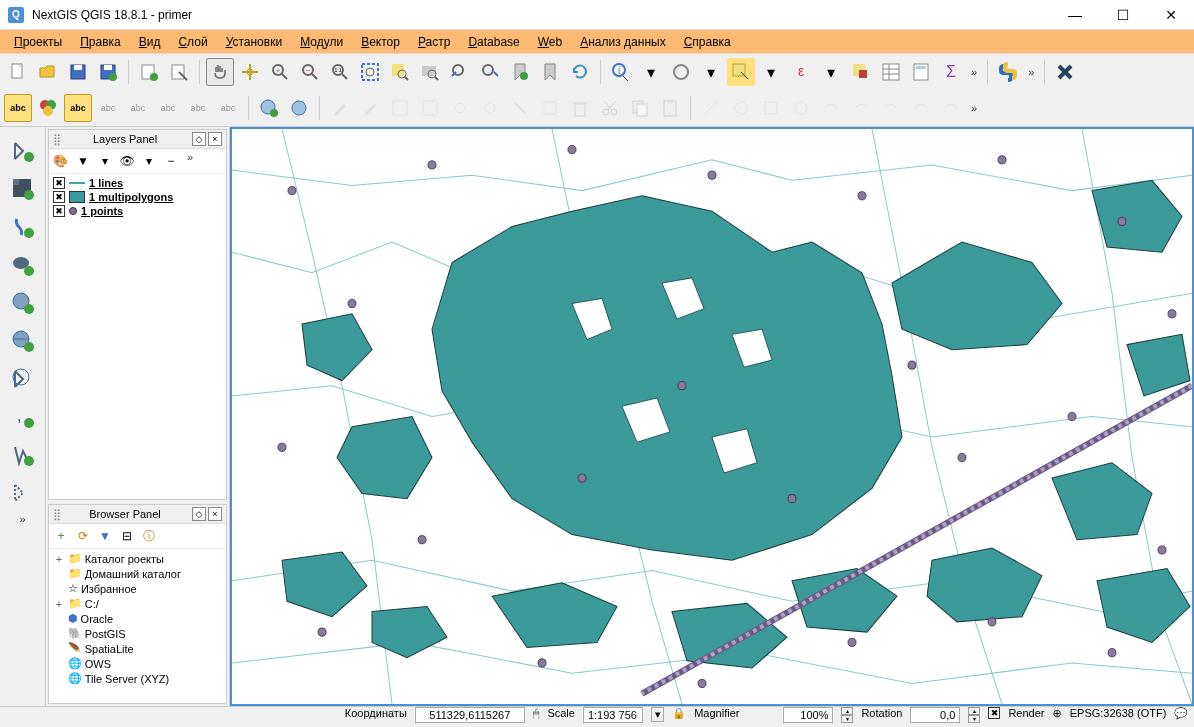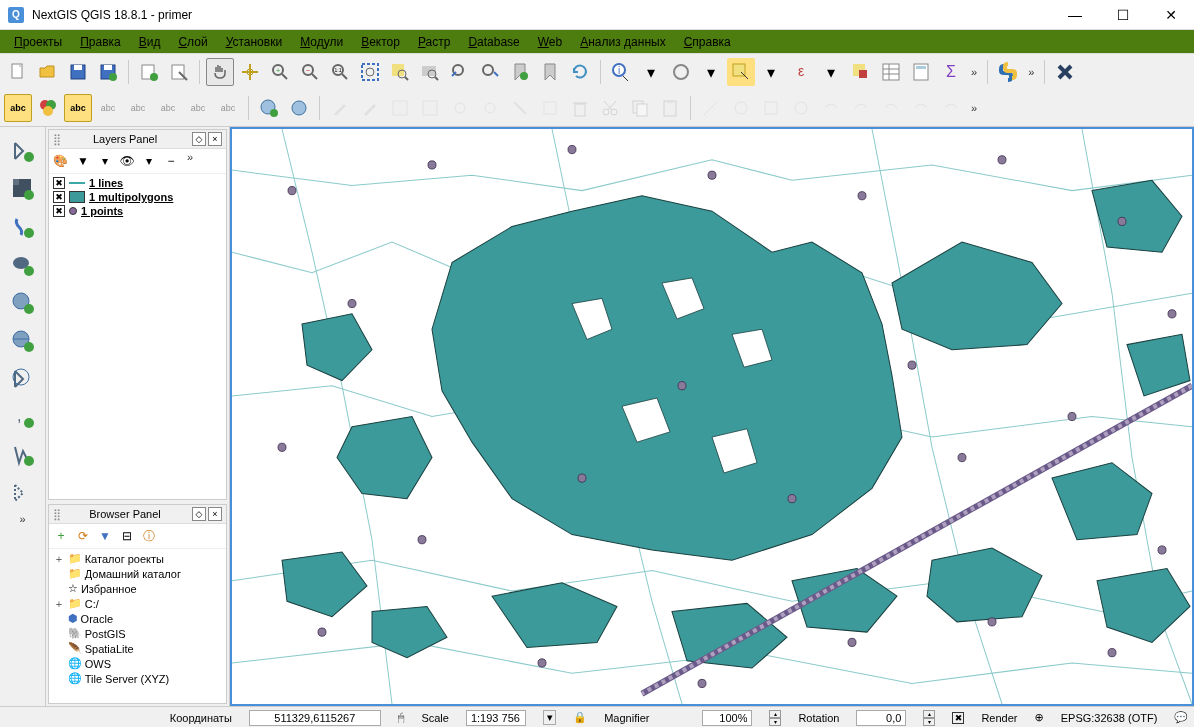--- a/index.html
+++ b/index.html
@@ -2,21 +2,21 @@
 <html><head>
 <meta charset="utf-8">
 <style>
 * { box-sizing: border-box; margin: 0; padding: 0; }
 body { font-family: "Segoe UI", Tahoma, sans-serif; font-size: 12px; background: #f0f0f0; overflow: hidden; width: 1194px; height: 727px; }
 .titlebar { height: 30px; background: #fff; display: flex; align-items: center; padding: 0 8px; border-bottom: 1px solid #ddd; }
 .titlebar .icon { width: 16px; height: 16px; background: #4a90d9; border-radius: 2px; margin-right: 8px; display:flex;align-items:center;justify-content:center;color:#fff;font-size:10px;font-weight:bold; }
 .titlebar .title { flex: 1; font-size: 12px; }
 .titlebar .winbtns { display: flex; gap: 18px; font-size: 14px; }
 .titlebar .winbtns span { cursor: pointer; width: 30px; text-align: center; }
-.menubar { height: 24px; background: #4d7c0f; display: flex; align-items: center; padding: 0 6px; gap: 2px; border-bottom: 1px solid #ddd; }
+.menubar { height: 24px; background: #fdba74; display: flex; align-items: center; padding: 0 6px; gap: 2px; border-bottom: 1px solid #ddd; }
 .menubar .mitem { padding: 2px 8px; cursor: pointer; }
 .menubar .mitem .u { text-decoration: underline; }
 .toolbar-area { background: #f0f0f0; border-bottom: 1px solid #ccc; }
 .toolbar-row { display: flex; align-items: center; padding: 2px 4px; gap: 2px; min-height: 36px; }
 .tbtn { width: 28px; height: 28px; display: flex; align-items: center; justify-content: center; cursor: pointer; border-radius: 2px; font-size: 16px; }
 .tbtn svg { width: 20px; height: 20px; }
 .sep { width: 1px; height: 24px; background: #ccc; margin: 0 4px; }
 .disabled { opacity: 0.4; }
 .main-area { display: flex; height: calc(727px - 30px - 24px - 36px - 36px - 22px); }
 .left-col { width: 46px; background: #f0f0f0; border-right: 1px solid #ccc; padding-top: 4px; }
@@ -34,21 +34,21 @@
 .layer-row { display: flex; align-items: center; padding: 1px 2px; font-size: 11px; gap: 4px; }
 .layer-row .chk { width: 12px; height: 12px; border: 1px solid #333; text-align: center; line-height: 10px; font-size: 9px; }
 .layer-swatch { width: 16px; height: 12px; border: 1px solid #333; }
 .layer-line { width: 16px; height: 2px; background: #3da8a8; }
 .layer-dot { width: 8px; height: 8px; border-radius: 50%; background: #8a6a9a; border: 1px solid #333; }
 .layer-name { font-weight: bold; text-decoration: underline; }
 .browser-row { display: flex; align-items: center; padding: 1px 2px; font-size: 11px; gap: 3px; }
 .browser-row .exp { width: 12px; text-align: center; color: #666; }
 .canvas-wrap { flex: 1; position: relative; background: #fff; border: 2px solid #4a90d9; }
 .canvas-wrap svg { width: 100%; height: 100%; }
-.statusbar { height: 22px; background: #f0f0f0; border-top: 1px solid #ccc; display: flex; align-items: center; padding: 0 6px; font-size: 11px; gap: 17px; }
+.statusbar { height: 22px; background: #f0f0f0; border-top: 1px solid #ccc; display: flex; align-items: flex-start; padding: 0 6px; font-size: 11px; gap: 8px; }
 .statusbar input { font-size: 11px; padding: 1px 4px; border: 1px solid #aaa; background: #fff; }
 .statusbar .spinner { width: 12px; display: inline-flex; flex-direction: column; }
 .statusbar .spinner span { font-size: 6px; line-height: 6px; border: 1px solid #999; text-align: center; cursor: pointer; }
 .overflow { font-size: 11px; color: #333; padding: 0 4px; }
 </style>
 </head>
 <body>
 
 <div class="titlebar">
   <div class="icon">Q</div>
@@ -661,21 +661,21 @@
           <circle cx="560" cy="360" r="4"></circle>
           <circle cx="940" cy="180" r="4"></circle>
       </g>
     </svg>
   </div>
 </div>
 
 <div class="statusbar">
   <span style="flex:1"></span>
   <span>Координаты</span>
-  <input style="width: 132px; text-align: center;" value="511329,6115267">
+  <input style="width: 110px; text-align: center;" value="511329,6115267">
   <span>🖱</span>
   <span>Scale</span>
   <input style="width: 60px;" value="1:193 756">
   <span style="border:1px solid #aaa;padding:0 3px">▾</span>
   <span>🔒</span>
   <span>Magnifier</span>
   <input style="width: 50px; text-align: right; margin-left: 36px;" value="100%">
   <span class="spinner">
       <span>▴</span>
       <span>▾</span>

